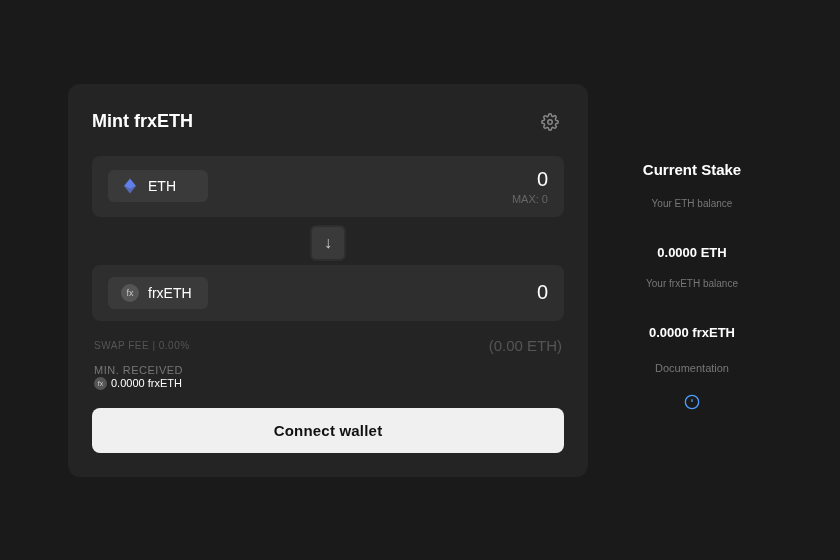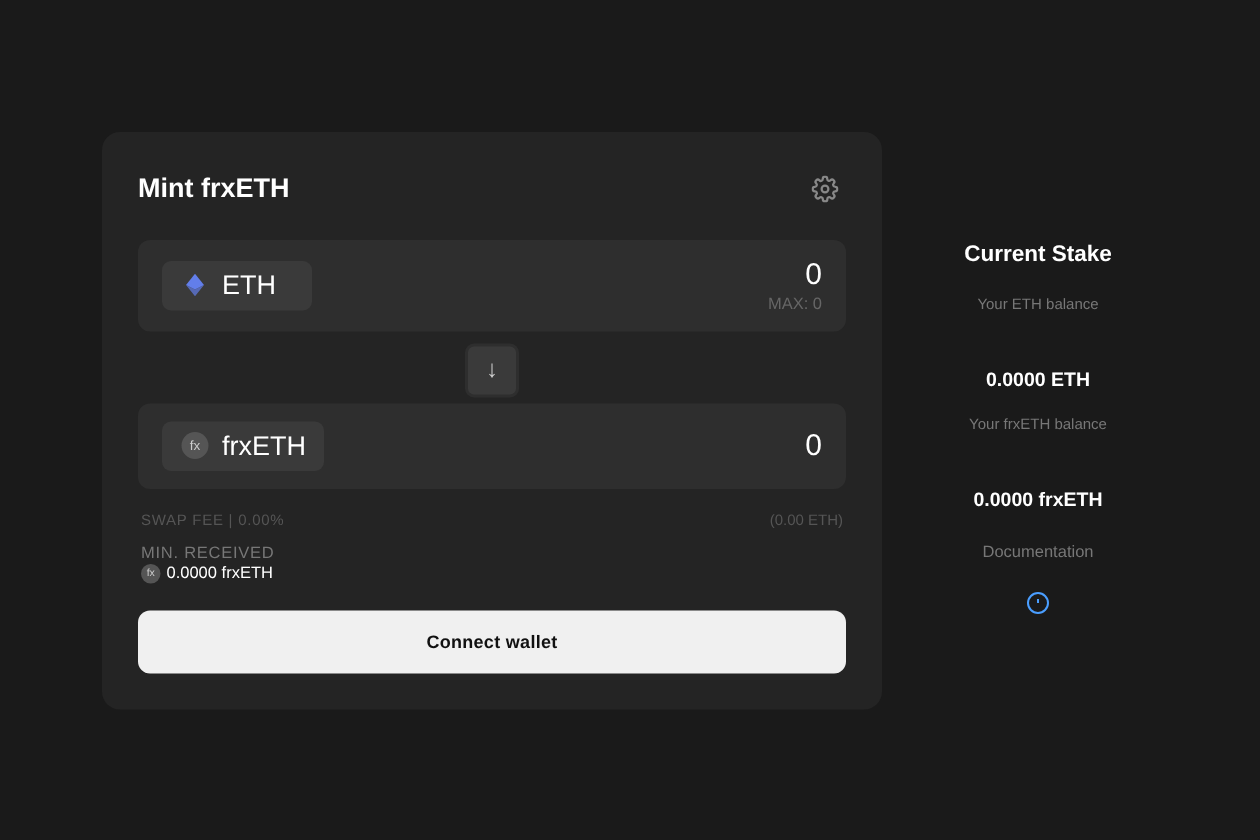--- a/index.html
+++ b/index.html
@@ -95,21 +95,21 @@
       justify-content: center;
     }
 
     .eth-icon {
       color: #627eea;
       font-size: 16px;
     }
 
     .token-name {
       color: #ffffff;
-      font-size: 18px;
+      font-size: 14px;
       font-weight: 500;
     }
 
     .input-right {
       display: flex;
       flex-direction: column;
       align-items: flex-end;
       gap: 2px;
     }
 
@@ -161,21 +161,21 @@
 
     .swap-fee-label {
       color: #555555;
       font-size: 10px;
       letter-spacing: 0.5px;
       text-transform: uppercase;
     }
 
     .swap-fee-value {
       color: #555555;
-      font-size: 10px;
+      font-size: 15px;
     }
 
     
     .min-received-row {
       display: flex;
       justify-content: space-between;
       align-items: flex-start;
       margin-bottom: 16px;
       padding: 2px;
       flex-direction: column;
@@ -201,21 +201,21 @@
       font-size: 11px;
     }
 
     
     .connect-wallet-btn {
       width: 100%;
       background-color: #f0f0f0;
       border: none;
       border-radius: 8px;
       padding: 14px;
-      font-size: 12px;
+      font-size: 15px;
       font-weight: 600;
       color: #111111;
       cursor: pointer;
       letter-spacing: 0.2px;
     }
 
     
     .stake-panel {
       display: flex;
       flex-direction: column;

